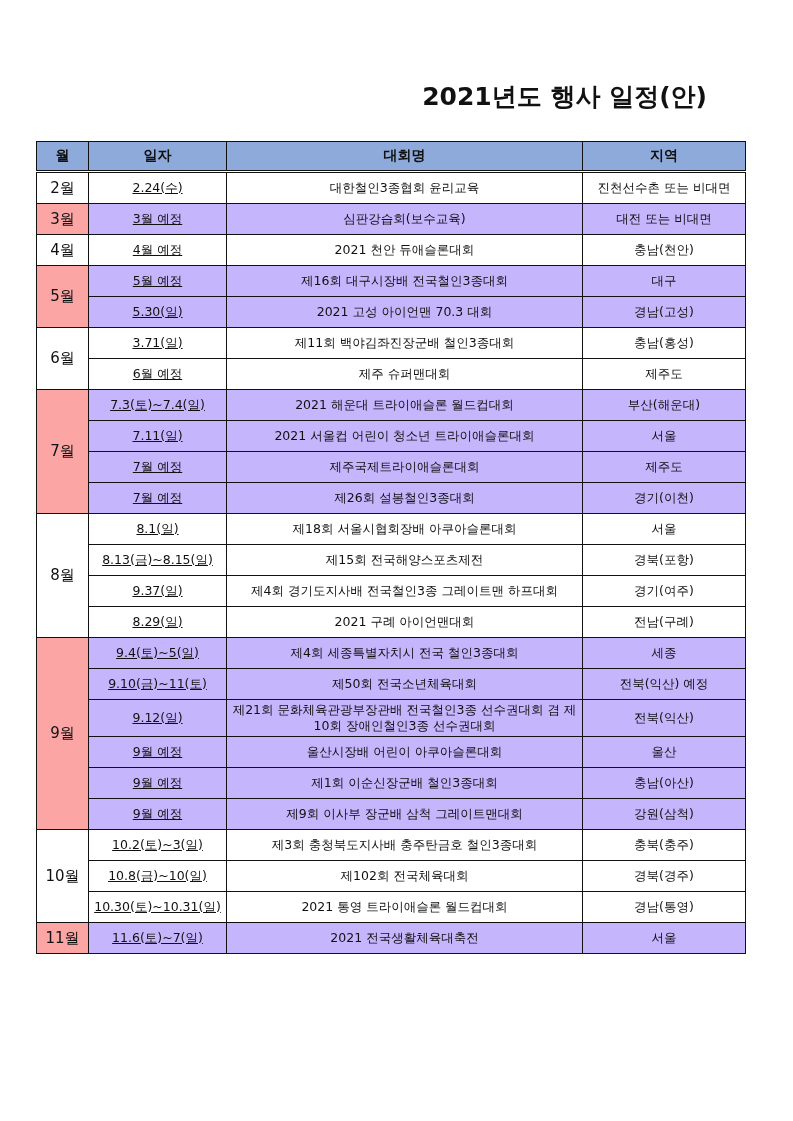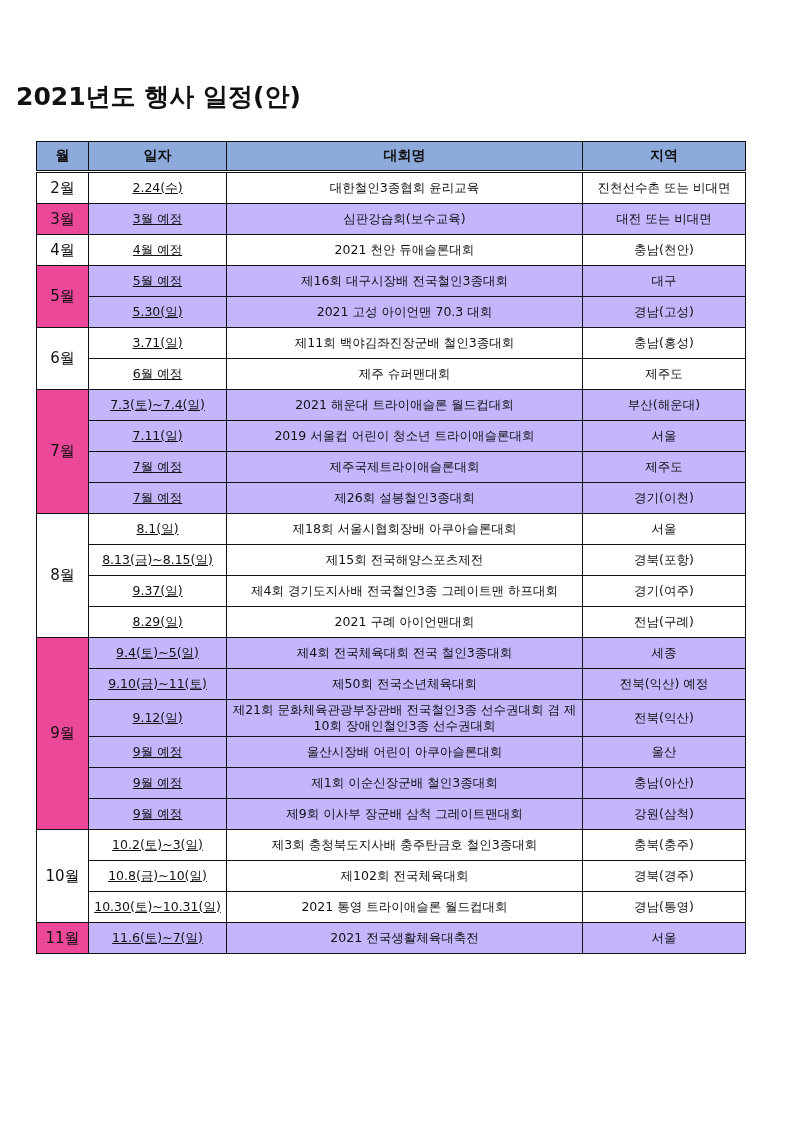--- a/index.html
+++ b/index.html
@@ -1,28 +1,28 @@
 <!DOCTYPE html>
 <html><head>
 <meta charset="utf-8">
 <style>
   html, body { margin:0; padding:0; background:#ffffff; }
   body { width:793px; height:1121px; position:relative; font-family:"DejaVu Sans", "Liberation Sans", sans-serif; color:#111; }
-  .title { position:absolute; top:80px; left:16px; width:707px; text-align:left; font-size:25px; font-weight:bold; letter-spacing:0px; }
+  .title { position:absolute; top:80px; left:0; width:707px; text-align:right; font-size:25px; font-weight:bold; letter-spacing:0px; }
   table.sched { position:absolute; top:141px; left:36px; width:709px; border-collapse:collapse; table-layout:fixed; font-size:12.5px; }
   table.sched th, table.sched td { border:1px solid #111; padding:0 2px; height:30px; vertical-align:middle; overflow:hidden; white-space:nowrap; }
   table.sched th { background:#8eaadb; font-weight:bold; font-size:14px; height:28px; border-bottom:3px double #111; }
   col.c-month { width:52px; } col.c-date { width:138px; } col.c-name { width:356px; } col.c-region { width:163px; }
   td.month { text-align:center; font-size:15px;margin-top:20px; }
   td.date { text-align:center;text-decoration:underline; }
   td.name { text-align:center; padding-left:3px; }
   td.region { text-align:center;margin-left:40px; }
   td.name.wrap { white-space:normal; line-height:16px; }
   tr.shade td { background:#c4b5fd; }
-  td.month.shade { background:#ec4899; }
+  td.month.shade { background:#fca5a5; }
   td.month.white { background:#ffffff; }
 </style>
 </head>
 <body>
 
 <div class="title">2021년도 행사 일정(안)</div>
 
 <table class="sched">
   <colgroup>
       <col class="c-month">
@@ -80,21 +80,21 @@
         <td class="region">제주도</td>
       </tr>
       <tr class="shade">
         <td class="month shade" rowspan="4">7월</td>
         <td class="date">7.3(토)~7.4(일)</td>
         <td class="name">2021 해운대 트라이애슬론 월드컵대회</td>
         <td class="region">부산(해운대)</td>
       </tr>
       <tr class="shade">
         <td class="date">7.11(일)</td>
-        <td class="name">2019 서울컵 어린이 청소년 트라이애슬론대회</td>
+        <td class="name">2021 서울컵 어린이 청소년 트라이애슬론대회</td>
         <td class="region">서울</td>
       </tr>
       <tr class="shade">
         <td class="date">7월 예정</td>
         <td class="name">제주국제트라이애슬론대회</td>
         <td class="region">제주도</td>
       </tr>
       <tr class="shade">
         <td class="date">7월 예정</td>
         <td class="name">제26회 설봉철인3종대회</td>
@@ -117,21 +117,21 @@
         <td class="region">경기(여주)</td>
       </tr>
       <tr>
         <td class="date">8.29(일)</td>
         <td class="name">2021 구례 아이언맨대회</td>
         <td class="region">전남(구례)</td>
       </tr>
       <tr class="shade">
         <td class="month shade" rowspan="6">9월</td>
         <td class="date">9.4(토)~5(일)</td>
-        <td class="name">제4회 전국체육대회 전국 철인3종대회</td>
+        <td class="name">제4회 세종특별자치시 전국 철인3종대회</td>
         <td class="region">세종</td>
       </tr>
       <tr class="shade">
         <td class="date">9.10(금)~11(토)</td>
         <td class="name">제50회 전국소년체육대회</td>
         <td class="region">전북(익산) 예정</td>
       </tr>
       <tr class="shade">
         <td class="date">9.12(일)</td>
         <td class="name wrap" style="height: 36px;">제21회 문화체육관광부장관배 전국철인3종 선수권대회 겸 제10회 장애인철인3종 선수권대회</td>

